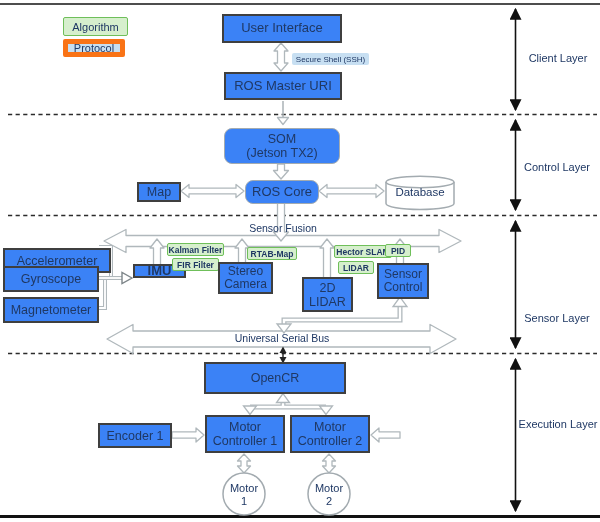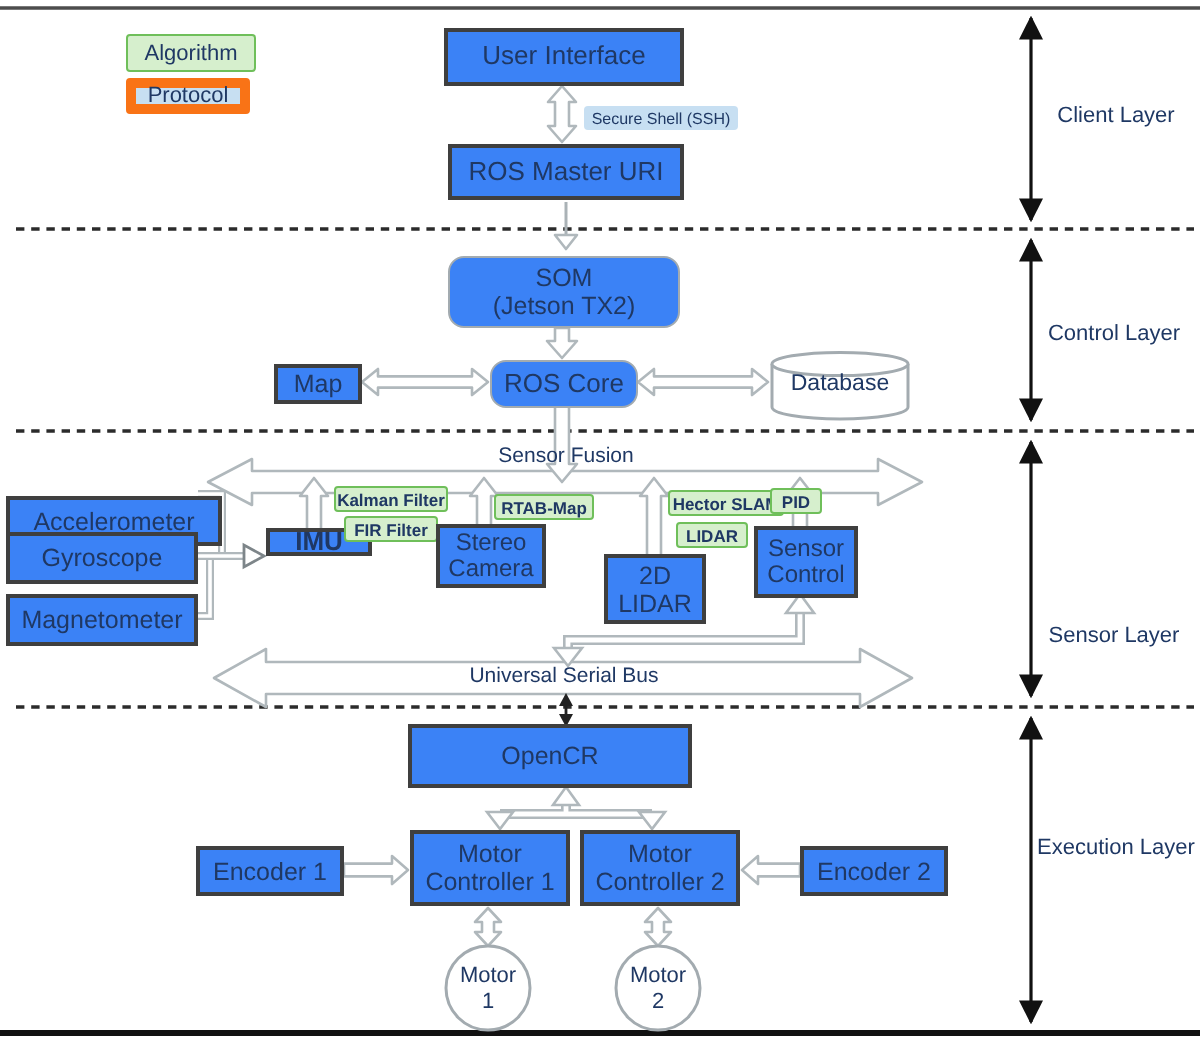--- a/index.html
+++ b/index.html
@@ -170,21 +170,20 @@
     <span>Sensor</span>
     <span>Control</span>
   </div>
 
   <div class="buslabel" style="left:222px;top:332px;width:120px;">Universal Serial Bus</div>
 
   <div class="box" style="left:204px;top:362px;width:142px;height:32px;">
     <span>OpenCR</span>
   </div>
   <div class="box" style="left:98px;top:423px;width:74px;height:25px;">Encoder 1</div>
-  <div class="box" style="left:400px;top:423px;width:74px;height:25px;">Encoder 2</div>
   <div class="box" style="left:205px;top:415px;width:80px;height:38px;">
     <span>Motor</span>
     <span>Controller 1</span>
   </div>
   <div class="box" style="left:290px;top:415px;width:80px;height:38px;">
     <span>Motor</span>
     <span>Controller 2</span>
   </div>
   <div class="buslabel" style="left:223px;top:482px;width:42px;font-size:11px;line-height:1.15;">
     <div>Motor</div>

